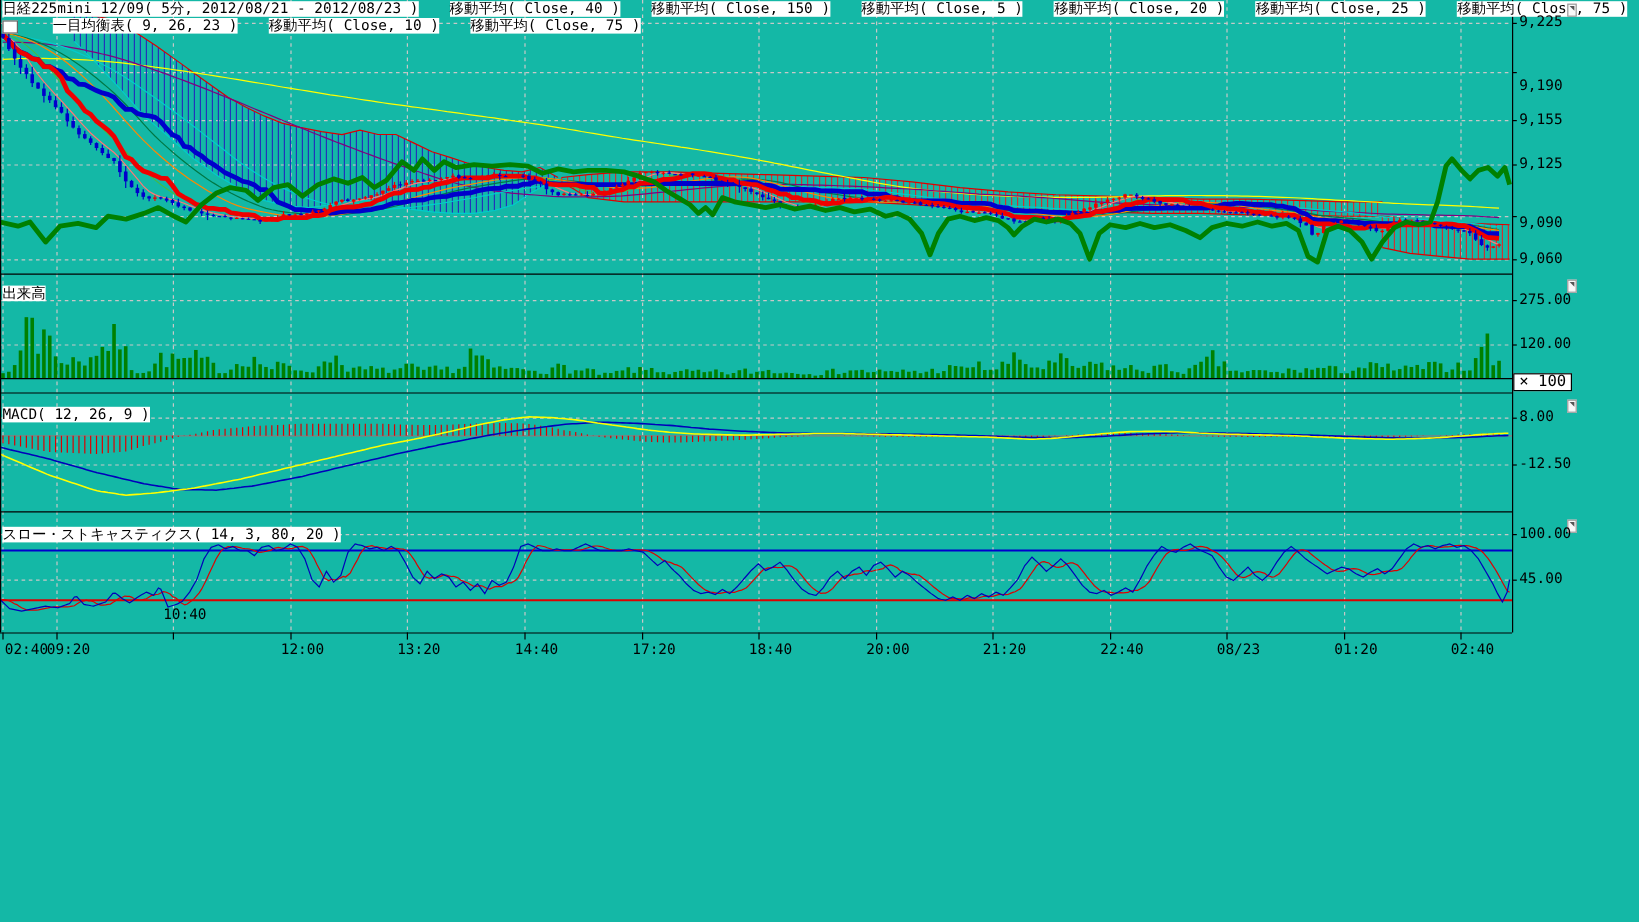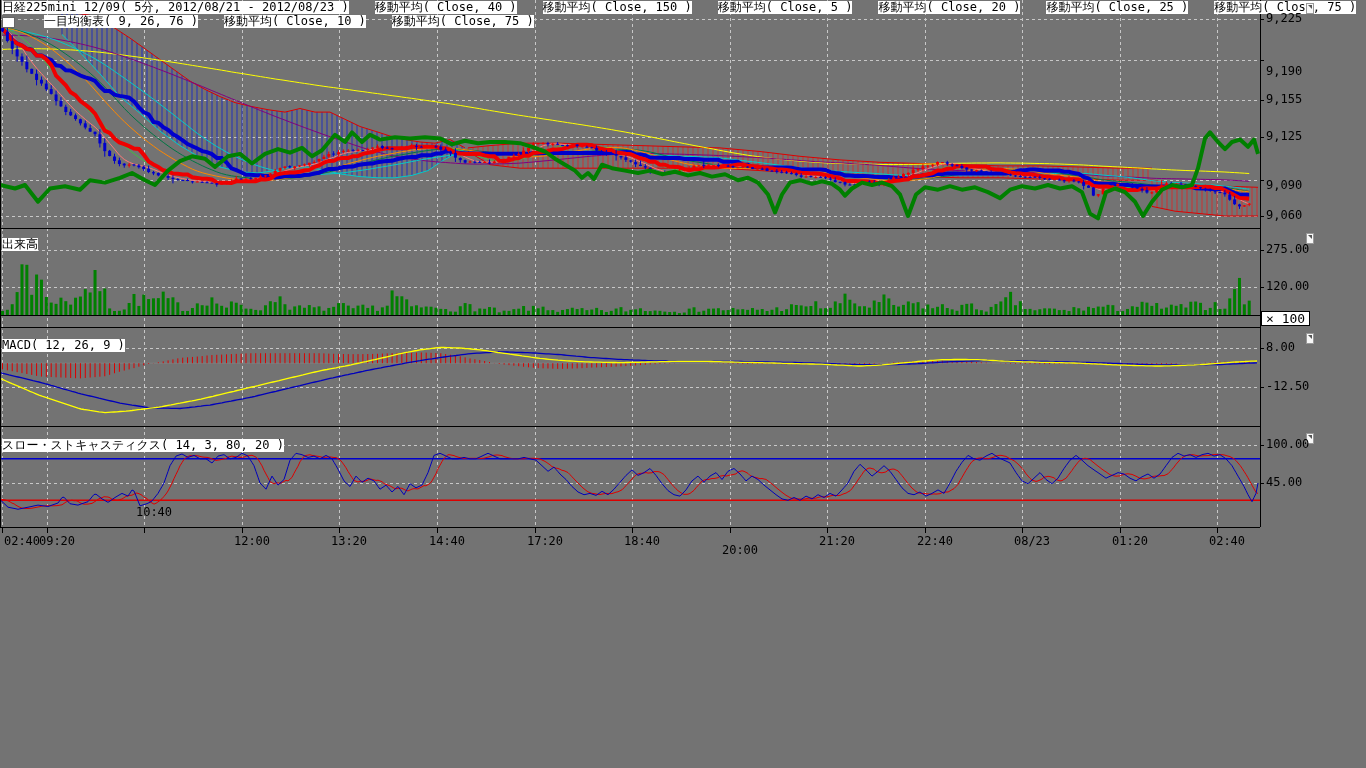--- a/index.html
+++ b/index.html
@@ -1,17 +1,17 @@
 <!DOCTYPE html>
 <html><head>
 <meta charset="utf-8">
 <style>
   html,body{margin:0;padding:0;background:#fff;width:1366px;height:768px;overflow:hidden;
     font-family:"DejaVu Sans Mono","Liberation Mono",monospace;}
-  #app{position:relative;width:1366px;height:768px;background:#737373;}
+  #app{position:relative;width:1366px;height:768px;background:#14b8a6;}
   #chart-svg{position:absolute;left:0;top:0;}
   .hdr{position:absolute;left:2px;display:flex;gap:26px;white-space:nowrap;
        font-size:12px;color:#000;line-height:13px;}
   .hdr span{background:#fff;}
   #hdr1{top:1px;}
   #hdr2{top:15px;}
   .panel-label{position:absolute;left:2px;font-size:12px;color:#000;background:#fff;
        white-space:nowrap;line-height:13px;margin-top:8px;}
   .axis-label{position:absolute;font-size:12px;color:#000;line-height:13px;white-space:nowrap;}
   .time-label{position:absolute;font-size:12px;color:#000;line-height:13px;width:44px;text-align:center;}
@@ -1417,21 +1417,21 @@
     <span>日経225mini 12/09( 5分, 2012/08/21 - 2012/08/23 )</span>
   <span>移動平均( Close, 40 )</span>
       <span>移動平均( Close, 150 )</span>
       <span>移動平均( Close, 5 )</span>
       <span>移動平均( Close, 20 )</span>
       <span>移動平均( Close, 25 )</span>
       <span>移動平均( Close, 75 )</span>
     </div>
   <div id="hdr2" class="hdr">
     <span class="legend-widget"></span>
-  <span>一目均衡表( 9, 26, 76 )</span>
+  <span>一目均衡表( 9, 26, 23 )</span>
       <span>移動平均( Close, 10 )</span>
       <span>移動平均( Close, 75 )</span>
     </div>
 
   <div class="panel-label" style="top:230px">出来高</div>
   <div class="panel-label" style="top:331px">MACD( 12, 26, 9 )</div>
   <div class="panel-label" style="top:431px">スロー・ストキャスティクス( 14, 3, 80, 20 )</div>
 
   <div class="unit-box">× 100</div>
 
@@ -1454,20 +1454,20 @@
       <div class="axis-label" style="left: 1266px; top: 438px;">100.00</div>
       <div class="axis-label" style="left: 1266px; top: 476px;">45.00</div>
       <div class="time-label" style="left: 0px; top: 535px;">02:40</div>
       <div class="time-label" style="left: 35px; top: 535px;">09:20</div>
       <div class="time-label" style="left: 132px; top: 506px;">10:40</div>
       <div class="time-label" style="left: 230px; top: 535px;">12:00</div>
       <div class="time-label" style="left: 327px; top: 535px;">13:20</div>
       <div class="time-label" style="left: 425px; top: 535px;">14:40</div>
       <div class="time-label" style="left: 523px; top: 535px;">17:20</div>
       <div class="time-label" style="left: 620px; top: 535px;">18:40</div>
-      <div class="time-label" style="left: 718px; top: 535px; margin-top: 9px;">20:00</div>
+      <div class="time-label" style="left: 718px; top: 535px;">20:00</div>
       <div class="time-label" style="left: 815px; top: 535px;">21:20</div>
       <div class="time-label" style="left: 913px; top: 535px;">22:40</div>
       <div class="time-label" style="left: 1010px; top: 535px;">08/23</div>
       <div class="time-label" style="left: 1108px; top: 535px;">01:20</div>
       <div class="time-label" style="left: 1205px; top: 535px;">02:40</div>
     </div>
 </div>
 
 </body></html>

